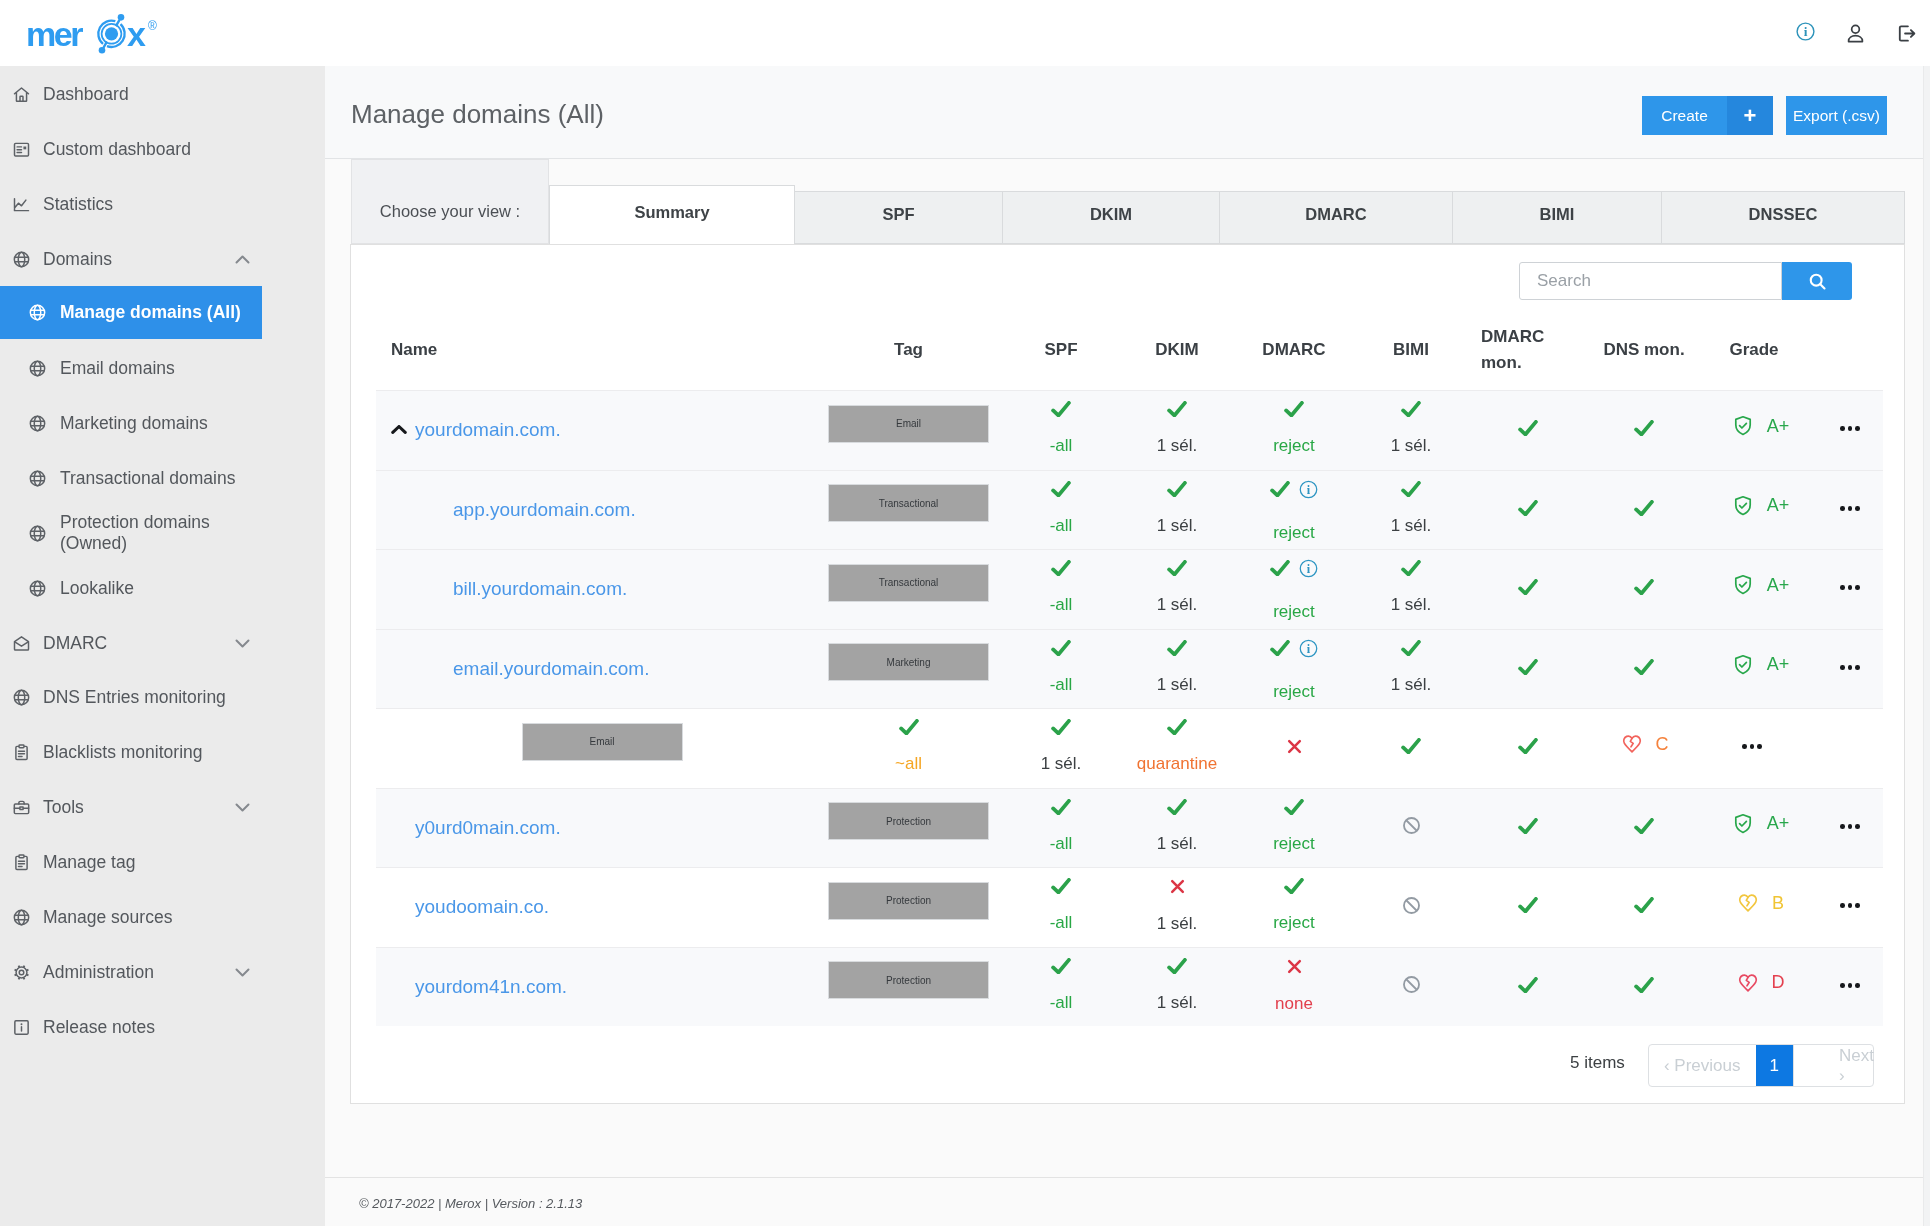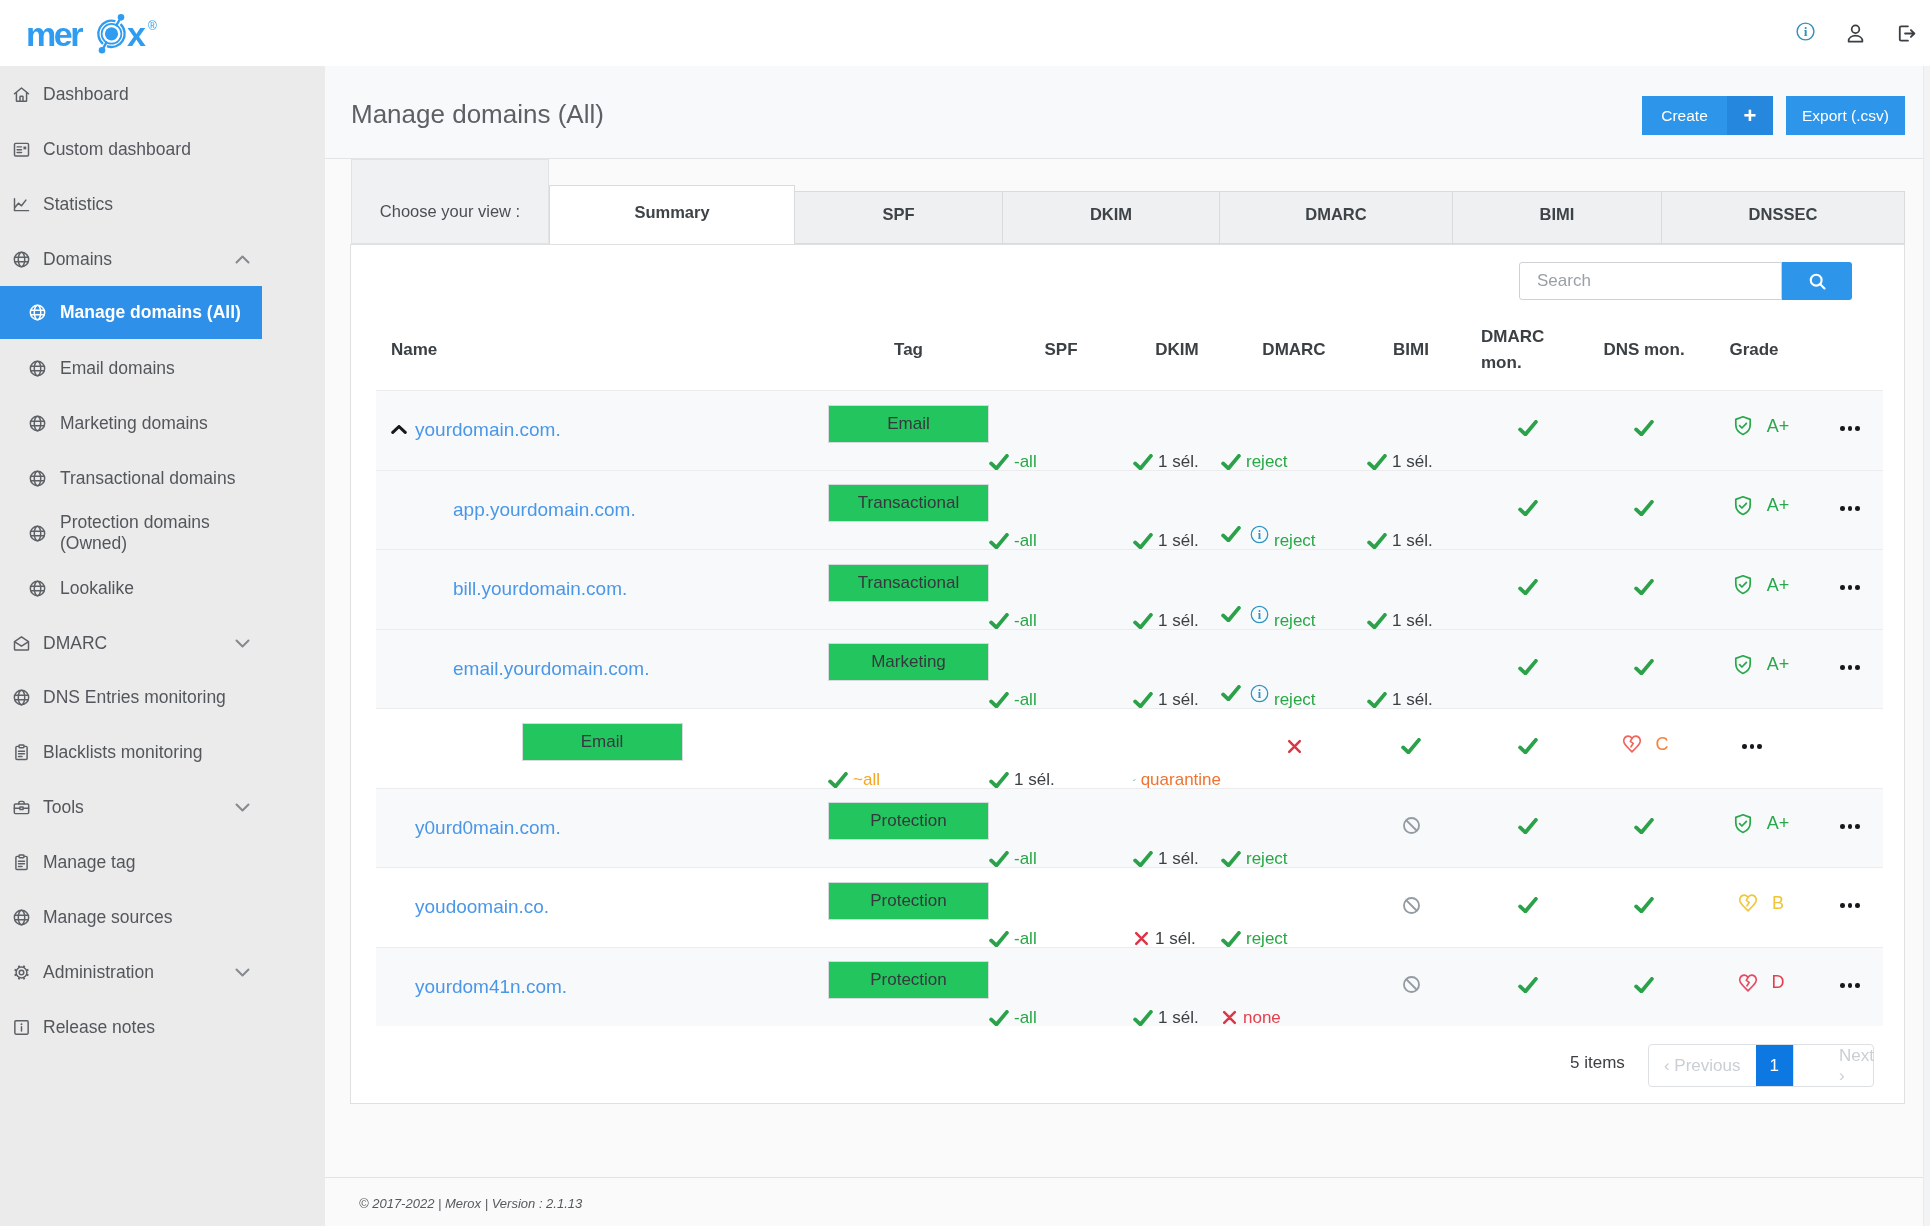--- a/index.html
+++ b/index.html
@@ -20,21 +20,21 @@
 .mi .chev { position:absolute; right:12px; width:15px; height:9px; display:block; top:50%; margin-top:-4.5px; line-height:0; }
 .mi.active { background:#2e90e9; color:#fff; font-weight:700; height:53px; }
 
 
 #main { position:absolute; left:325px; top:66px; width:1605px; height:1160px; background:#fafafa; }
 #strip { position:absolute; left:0; top:0; width:1605px; height:93px; background:#f8f9fa; border-bottom:1px solid #e2e4e6; }
 #title { position:absolute; left:26px; top:33px; font-size:26px; color:#5d6165; }
 .btn { position:absolute; top:30px; height:39px; background:#2e96ea; color:#fff; font-size:15.5px; display:flex; align-items:center; justify-content:center; }
 #btn-create { left:1317px; width:85px; }
 #btn-plus { left:1402px; width:46px; background:#2587dd; font-size:22px; font-weight:700; }
-#btn-export { left:1461px; width:119px; }
+#btn-export { left:1461px; width:101px; }
 
 
 #labelbox { position:absolute; left:26px; top:93px; width:198px; height:85px; background:#f0f1f3; border:1px solid #e2e3e5; color:#4b4f54; font-size:16.5px; display:flex; align-items:flex-end; justify-content:center; padding-bottom:22px; }
 .tab { position:absolute; top:125px; height:53px; background:#eef0f1; border:1px solid #d9dbdd; color:#3e4347; font-size:16.5px; font-weight:700; display:flex; align-items:center; justify-content:center; padding-bottom:6px; }
 #tab-summary { left:224px; width:246px; top:119px; height:59px; background:#fff; border-bottom:none; color:#3e4347; }
 #tab-spf   { left:470px;  width:208px; border-left:none; }
 #tab-dkim  { left:678px;  width:217px; border-left:none; }
 #tab-dmarc { left:895px;  width:233px; border-left:none; }
 #tab-bimi  { left:1128px; width:209px; border-left:none; }
 #tab-dnssec{ left:1337px; width:243px; border-left:none; }
@@ -51,22 +51,22 @@
 #thead > div { display:flex; align-items:center; justify-content:center; text-align:center; line-height:26px; }
 #thead .name { justify-content:flex-start; padding-left:15px; }
 #thead .dmmh { justify-content:flex-start; text-align:left; padding-left:26px; }
 #thead .gradeh { padding-right:12px; }
 .drow { height:79.5px; border-top:1px solid #ececee; font-size:17px; color:#3c4043; }
 .drow.g { background:#f8f9fb; }
 .name-cell { display:flex; align-items:center; padding-left:39px; color:#4a97e8; font-size:19px; }
 .name-cell.ind { padding-left:77px; }
 .caret { position:absolute; left:15px; top:26px; }
 .tag-cell { display:flex; align-items:center; justify-content:center; }
-.tagbox { width:161px; height:38px; margin-top:-13px; background:#22c55e; border:1px solid #d8dbde; display:flex; align-items:center; justify-content:center; font-size:17px; color:#35393d; }
-.two { display:flex; flex-direction:row; align-items:flex-end; padding-top:10px; gap:5px; }
+.tagbox { width:161px; height:38px; margin-top:-13px; background:#a3a3a3; border:1px solid #d8dbde; display:flex; align-items:center; justify-content:center; font-size:10px; color:#35393d; }
+.two { display:flex; flex-direction:column; align-items:center; padding-top:10px; gap:20px; }
 .two .t { line-height:17px; }
 .one { display:flex; align-items:center; justify-content:center; } .one > svg { margin-top:-4px; }
 .grade { display:flex; align-items:center; justify-content:center; gap:12px; font-size:18px; padding-bottom:8px; }
 .dots-cell { display:flex; align-items:center; justify-content:center; padding-right:16px; padding-bottom:3px; }
 .green { color:#28a745; }
 .orange { color:#f5a623; }
 .dorange { color:#f07332; }
 .red { color:#e2404d; }
 .chki { display:flex; align-items:flex-start; gap:9px; }
 

